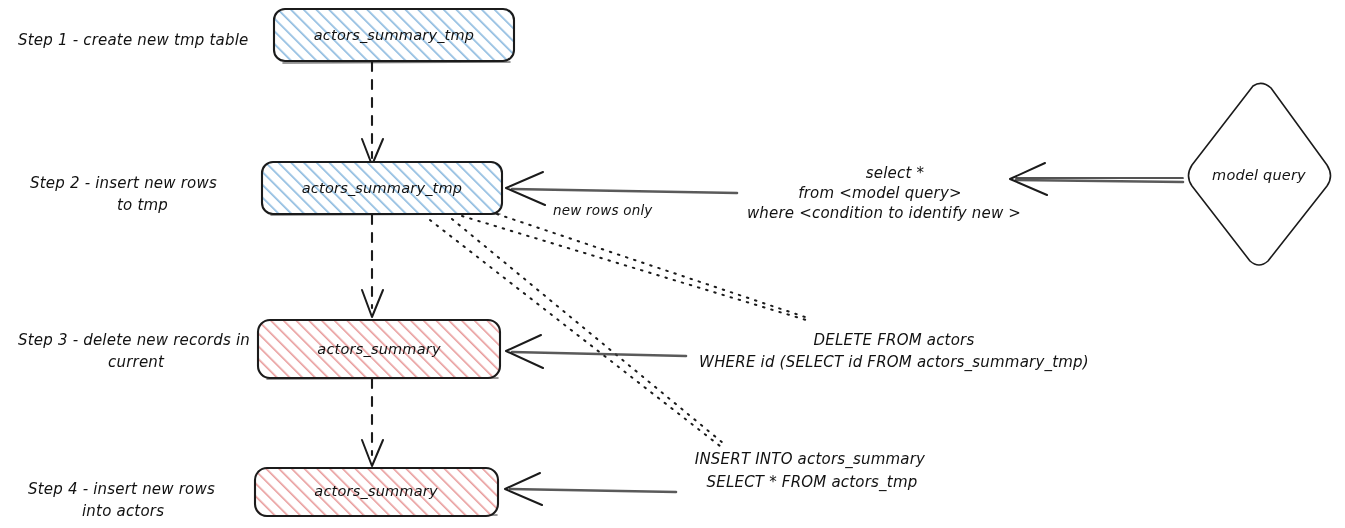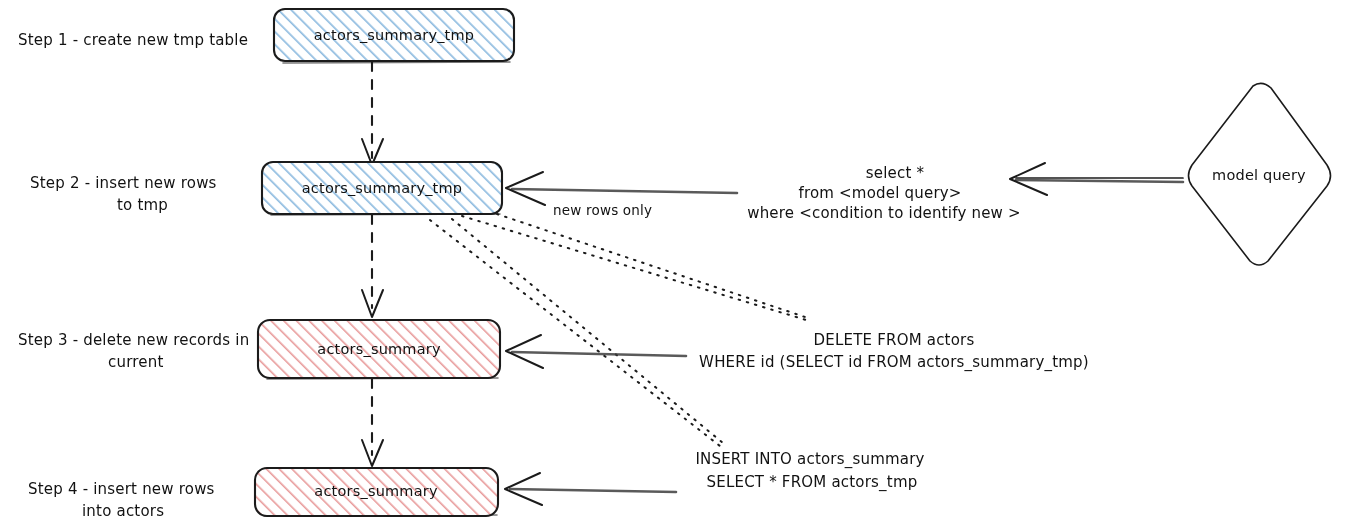--- a/index.html
+++ b/index.html
@@ -10,20 +10,21 @@
   body {
     width: 1345px;
     height: 528px;
     font-family: "DejaVu Sans", sans-serif;
     overflow: hidden;
   }
   #diagram-root {
     position: relative;
     width: 1345px;
     height: 460px;
+    font-style: italic;
   }
   svg#diagram-svg {
     position: absolute;
     top: 0;
     left: 0;
     width: 1345px;
     height: 528px;
   }
   .hand-text {
     font-family: "DejaVu Sans", sans-serif;

